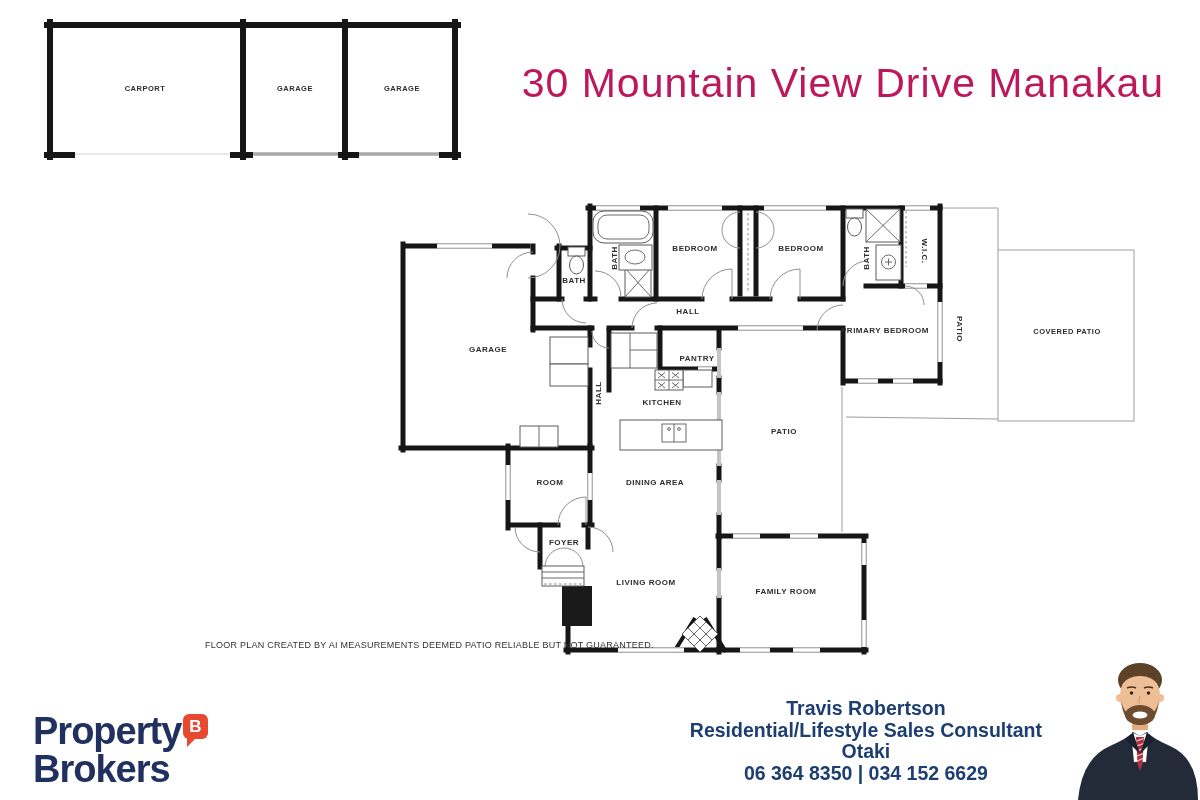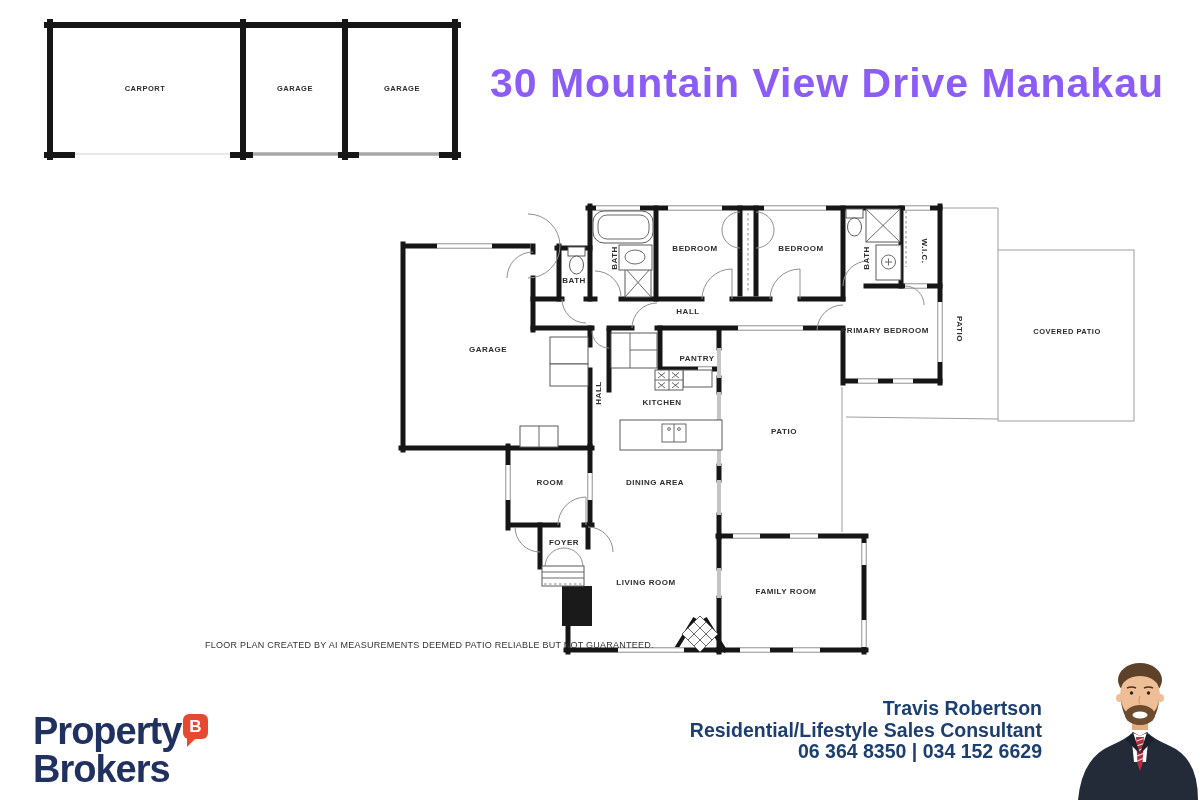--- a/index.html
+++ b/index.html
@@ -1,21 +1,21 @@
 <!DOCTYPE html>
 <html><head>
 <meta charset="utf-8">
 <style>
   html,body{margin:0;padding:0;}
   body{width:1200px;height:800px;position:relative;background:#ffffff;overflow:hidden;
        font-family:"Liberation Sans", sans-serif;}
   .abs{position:absolute;}
 
   
-  #title{top:60px;right:36px;font-size:41px;font-weight:700;color:#8b5cf6;
+  #title{top:60px;right:36px;font-size:41px;font-weight:400;color:#be185d;
          letter-spacing:1px;white-space:nowrap;}
 
   
   #disclaimer{left:205px;top:640px;font-size:9px;letter-spacing:.25px;color:#323232;font-weight:500;}
 
   
   #plan{left:0;top:0;}
   .wall{stroke:#161616;stroke-width:5;fill:none;stroke-linecap:square;}
   .wall6{stroke:#161616;stroke-width:6;fill:none;stroke-linecap:square;}
   .thin{stroke:#9e9e9e;stroke-width:1;fill:none;}
@@ -36,21 +36,21 @@
   #logo{left:33px;top:712px;width:220px;color:#20305f;font-weight:bold;line-height:38px;}
   #logo .l1{font-size:38px;letter-spacing:-1px;}
   #logo .l2{font-size:38px;letter-spacing:-1px;}
   #bubble{position:absolute;left:150px;top:2px;width:25px;height:25px;background:#e64830;
           border-radius:6px;color:#fff;font-size:17px;font-weight:bold;text-align:center;
           line-height:25px;}
   #bubble-tail{position:absolute;left:154px;top:26px;width:0;height:0;
           border-left:9px solid #e64830;border-bottom:9px solid transparent;}
 
   
-  #agent{top:698px;right:158px;text-align:right;color:#1c3e70;font-weight:600;
+  #agent{top:698px;right:158px;text-align:center;color:#1c3e70;font-weight:600;
          font-size:19.5px;line-height:21.5px;white-space:nowrap;}
 
   #photo{left:1076px;top:642px;}
 </style>
 </head>
 <body>
 
 <div id="title" class="abs">30 Mountain View Drive Manakau</div>
 
 <svg id="plan" class="abs" width="1200" height="800" viewBox="0 0 1200 800">
@@ -279,20 +279,21 @@
 <div id="logo" class="abs">
   <div class="l1">Property</div>
   <div class="l2">Brokers</div>
   <div id="bubble">B</div>
   <div id="bubble-tail"></div>
 </div>
 
 <div id="agent" class="abs">
   <div>Travis Robertson</div>
   <div>Residential/Lifestyle Sales Consultant</div>
+  <div>Otaki</div>
   <div>06 364 8350 | 034 152 6629</div>
 </div>
 
 <svg id="photo" class="abs" width="124" height="158" viewBox="0 0 124 158">
   <g>
 
     <ellipse cx="64" cy="38" rx="22" ry="17" fill="#5e4129"></ellipse>
 
     <rect x="56" y="70" width="16" height="18" fill="#e2ab80"></rect>
 

